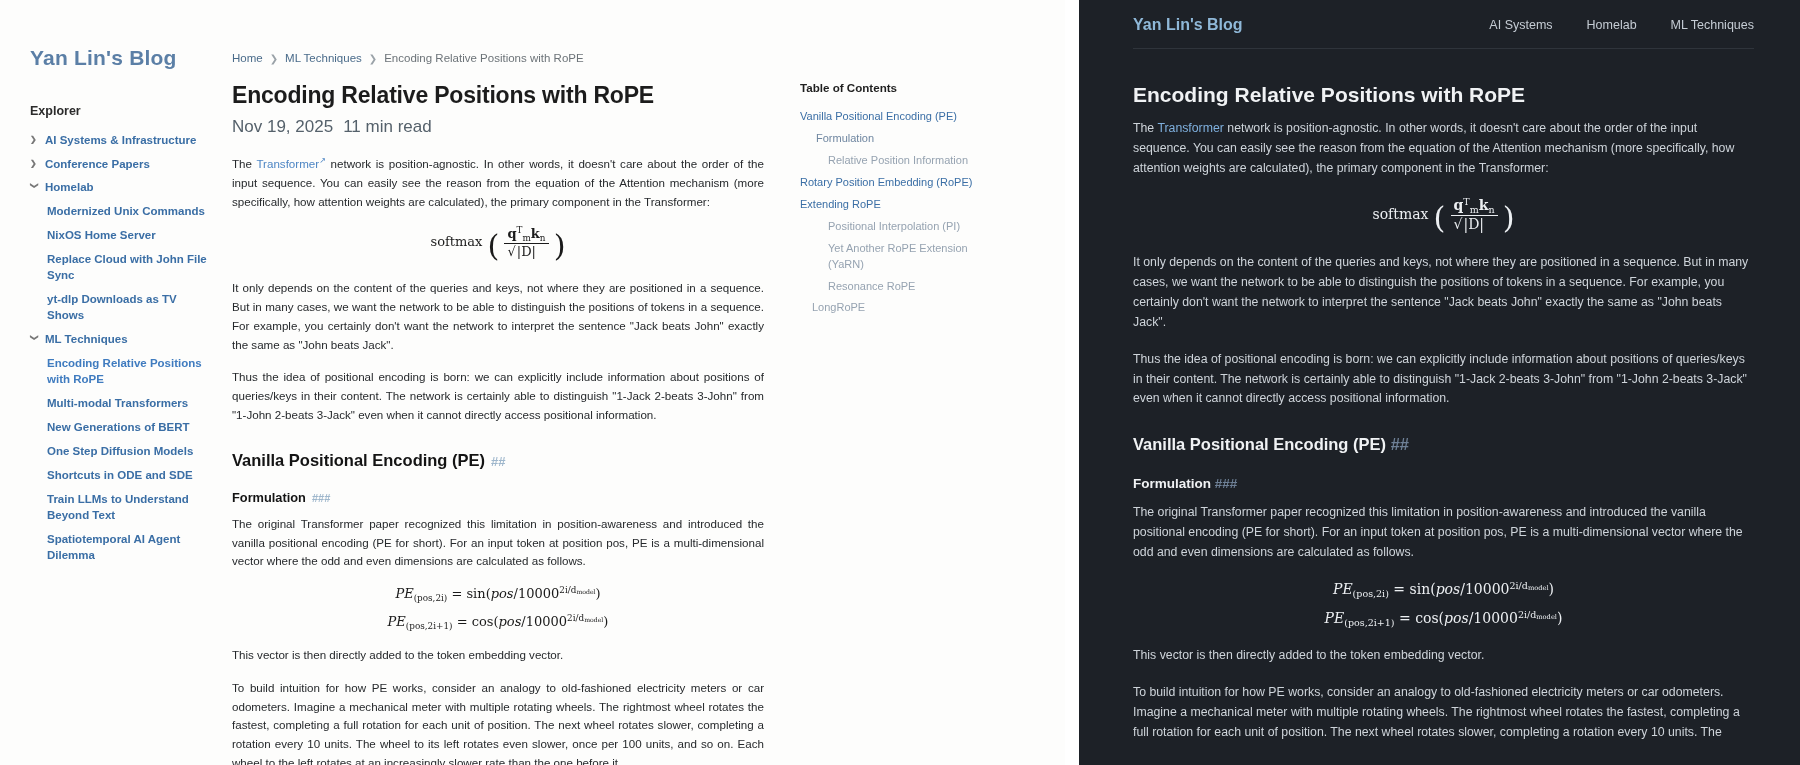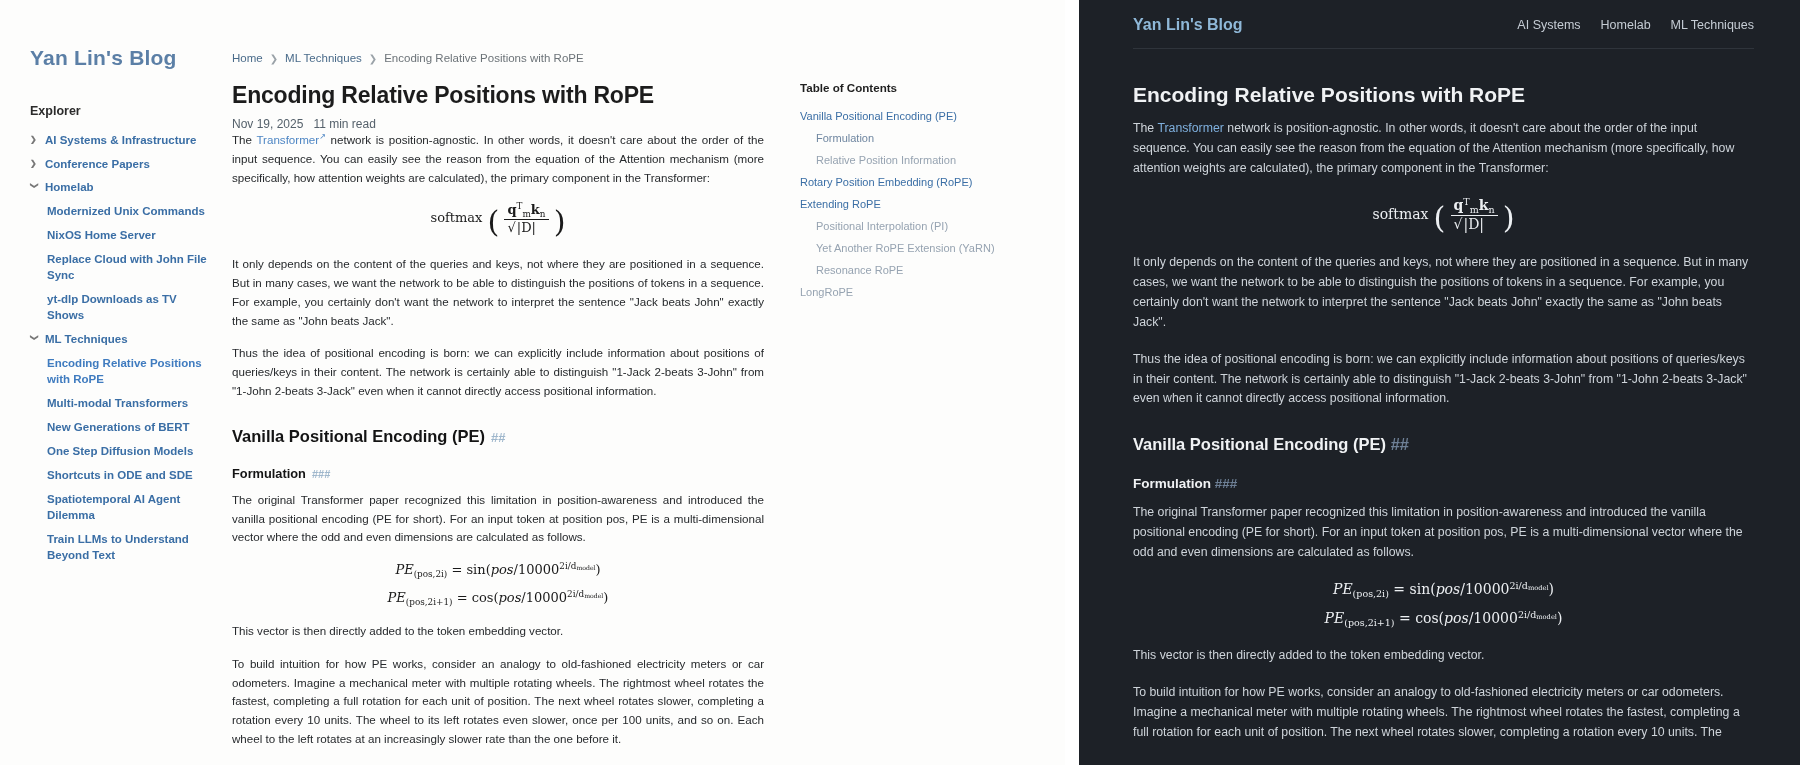--- a/index.html
+++ b/index.html
@@ -96,22 +96,23 @@
   .breadcrumb a { color: #4a6b8a; }
   .breadcrumb .sep { color: #9aa2a8; font-size: 10px; }
   h1.doc-title {
     font-size: 23px;
     font-weight: 700;
     color: #1c1c1c;
     margin: 0 0 8px 0;
     letter-spacing: -0.2px;
   }
   .meta {
-    font-size: 12px;
+    font-size: 17px;
     color: #55616b;
+    margin-bottom: 18px;
   }
   .meta .gap { display:inline-block; width: 10px; }
   p.body {
     font-size: 11.6px;
     line-height: 1.62;
     color: #26292c;
     margin: 0 0 14px 0;
     text-align: justify;
     hyphens: auto;
   }
@@ -150,21 +151,21 @@
     margin-bottom: 12px;
     margin-top: 29px;
   }
   .toc-item {
     font-size: 11px;
     color: #3a6ea5;
     line-height: 1.45;
     padding: 3px 0;
   }
   .toc-item.lvl2 { padding-left: 16px; color: #6f86a0; }
-  .toc-item.dim { color: #96a3b1; }
+  .toc-item.dim { color: #96a3b1; margin-left: 12px; }
 
   .divider {
     width: 14px;
     height: 765px;
     background: #ffffff;
     flex-shrink: 0;
   }
 
   
   .pane-dark {
@@ -185,21 +186,21 @@
     padding-bottom: 14px;
     border-bottom: 1px solid #2f343b;
   }
   .dark-blog-title {
     color: #8fb8d8;
     font-size: 16px;
     font-weight: 700;
   }
   .dark-nav {
     display: flex;
-    gap: 20px;
+    gap: 34px;
   }
   .dark-nav-item {
     color: #c5ccd4;
     font-size: 12.5px;
   }
   h1.dark-title {
     color: #f0f2f4;
     font-size: 21px;
     font-weight: 700;
     margin: 34px 0 12px 0;
@@ -287,22 +288,22 @@
         <div class="nav-row open">
           <span class="chev">❯</span>
           <span>ML Techniques</span>
         </div>
         <div class="nav-children">
           <div class="nav-child active">Encoding Relative Positions with RoPE</div>
           <div class="nav-child">Multi-modal Transformers</div>
           <div class="nav-child">New Generations of BERT</div>
           <div class="nav-child">One Step Diffusion Models</div>
           <div class="nav-child">Shortcuts in ODE and SDE</div>
+          <div class="nav-child">Train LLMs to Understand Beyond Text</div>
           <div class="nav-child">Spatiotemporal AI Agent Dilemma</div>
-          <div class="nav-child">Train LLMs to Understand Beyond Text</div>
         </div>
       </div>
     </div>
 
     <div class="article">
       <div class="breadcrumb">
         <a>Home</a>
         <span class="sep">❯</span>
         <a>ML Techniques</a>
         <span class="sep">❯</span>

